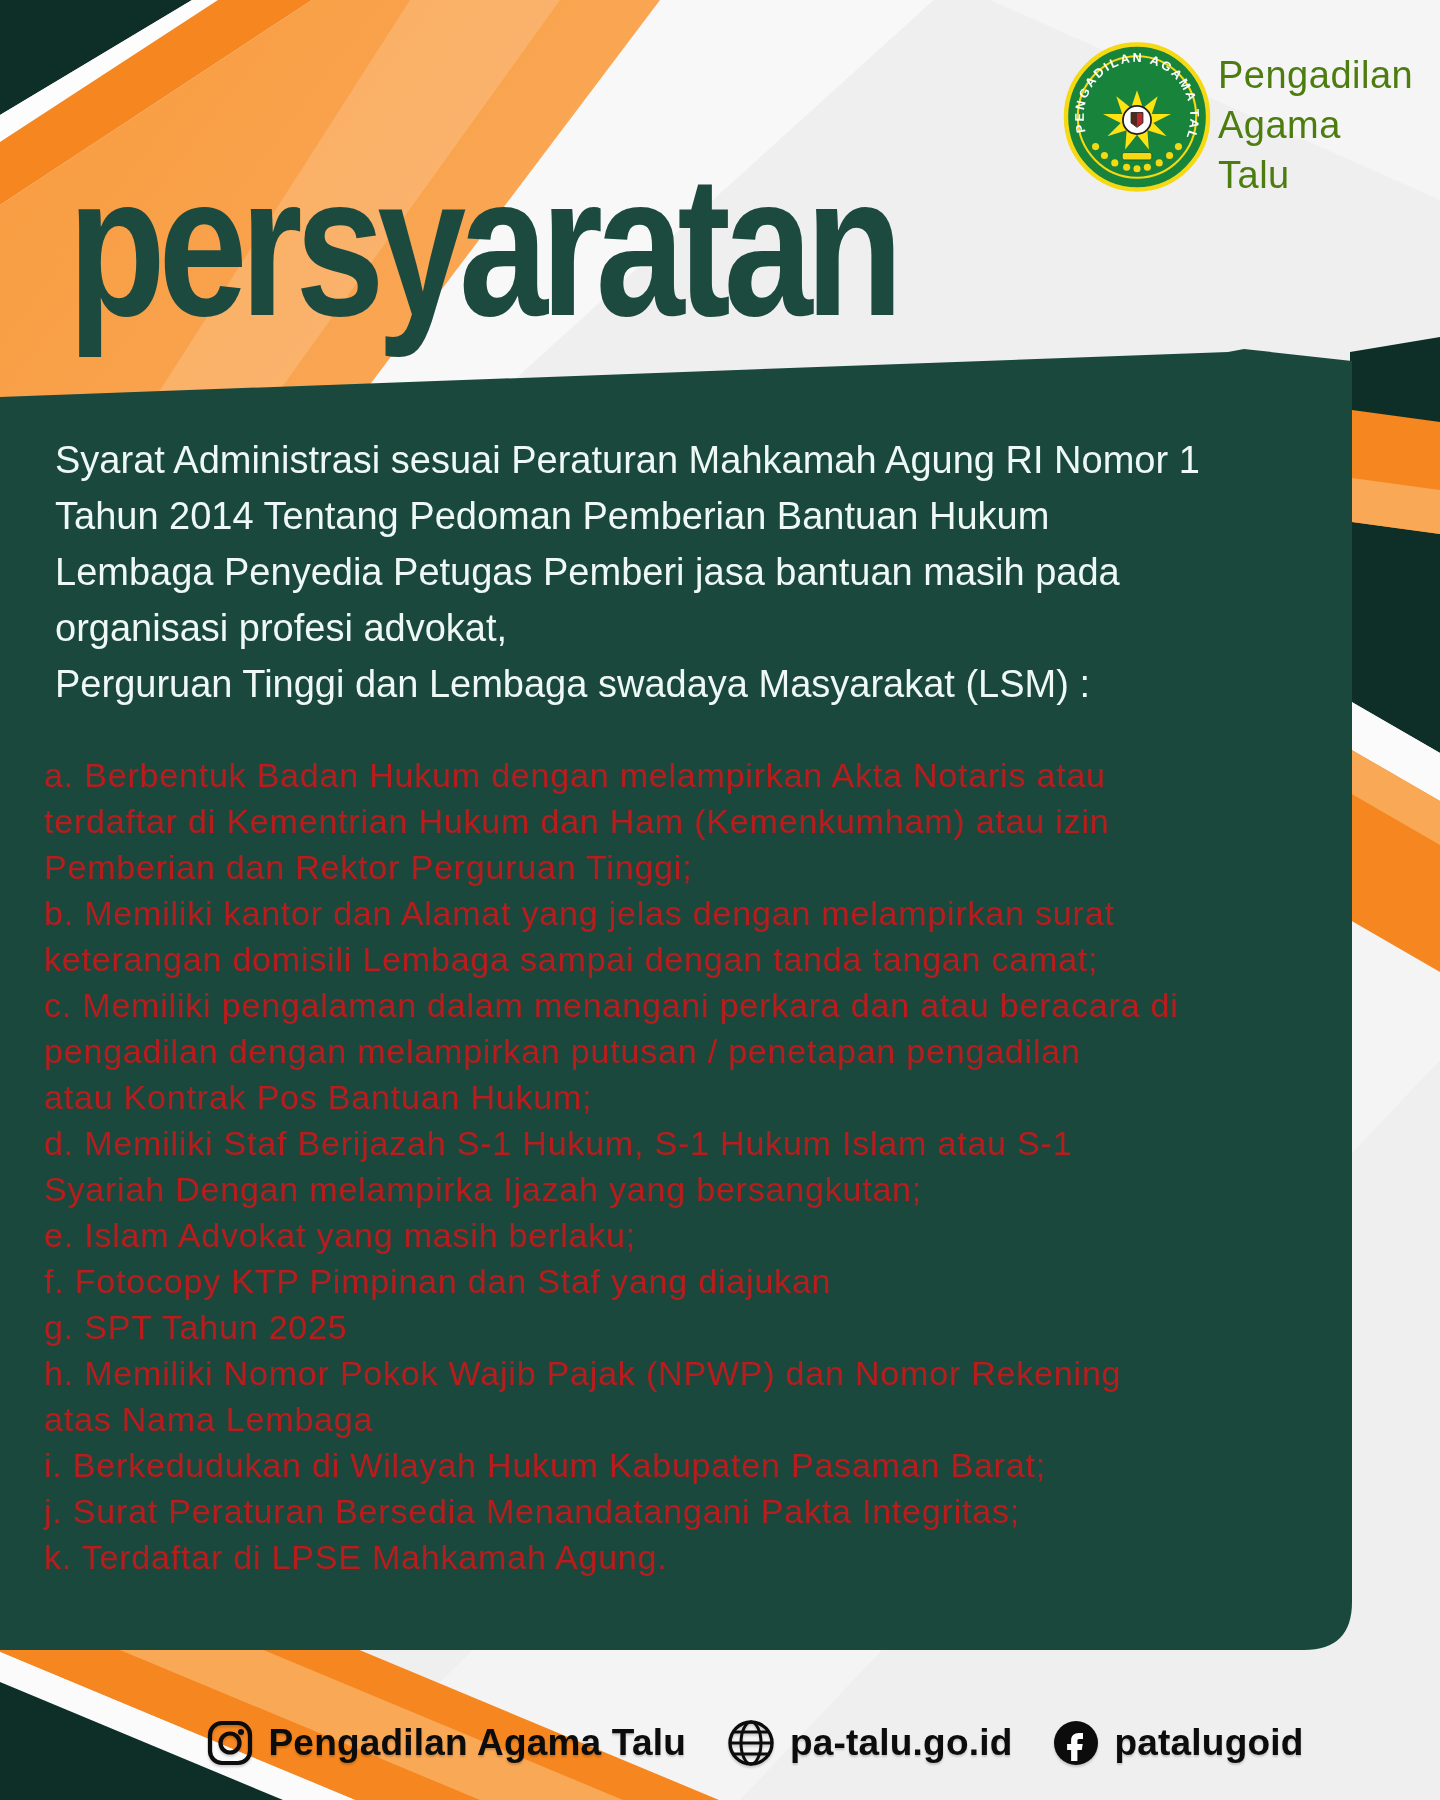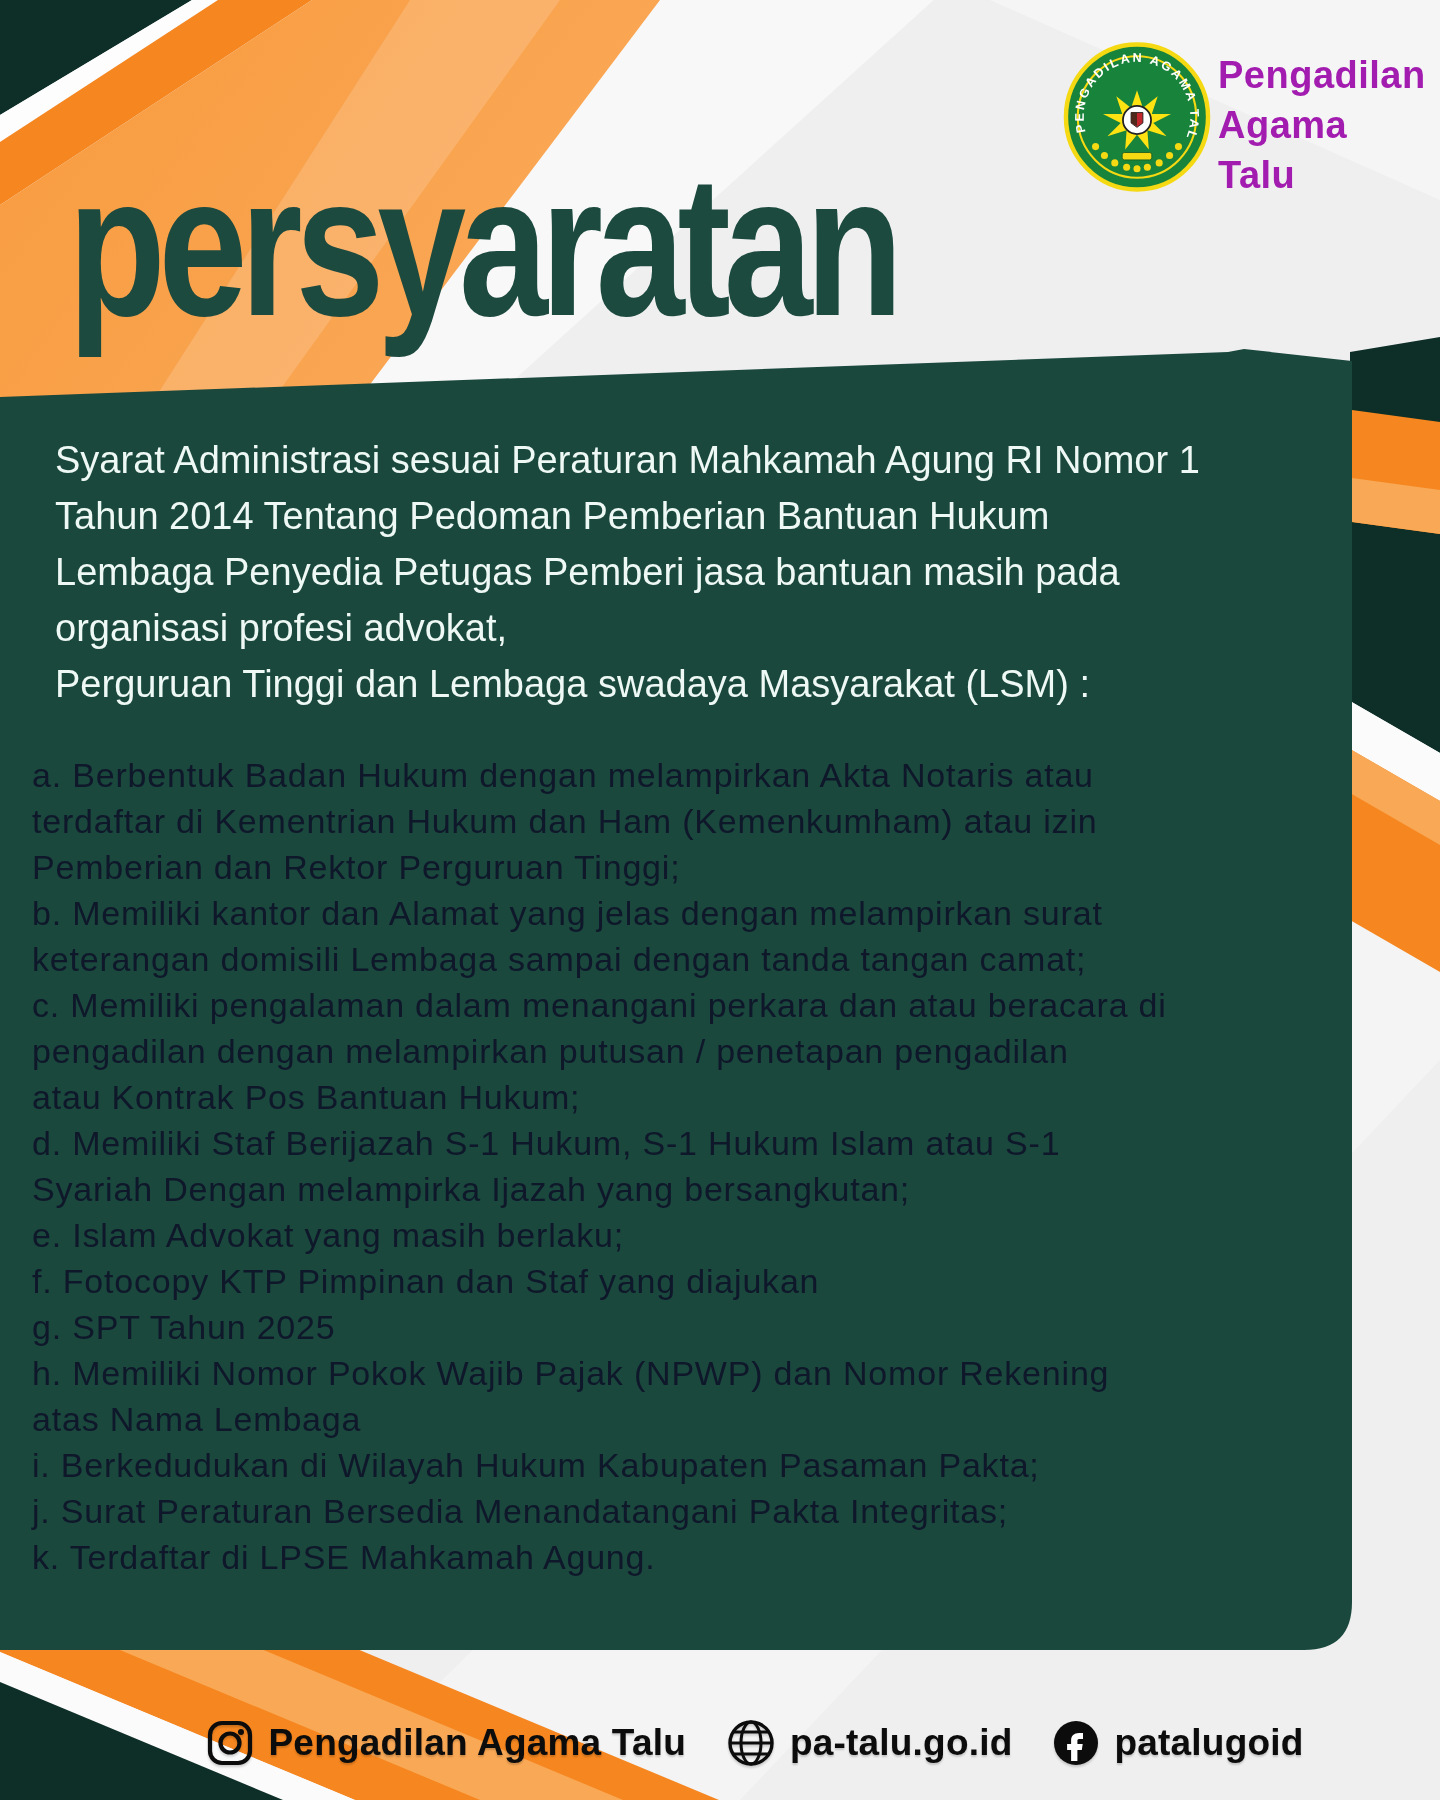--- a/index.html
+++ b/index.html
@@ -1,30 +1,30 @@
 <!DOCTYPE html>
 <html><head>
 <meta charset="utf-8">
 <style>
   html,body{margin:0;padding:0;background:#d8d8da;}
   .canvas{position:relative;width:1440px;height:1800px;overflow:hidden;
           background:#efeff0;font-family:"Liberation Sans",sans-serif;}
   svg.layer{position:absolute;left:0;top:0;pointer-events:none;}
   
-  .org-text{position:absolute;left:1218px;top:50px;color:#a21caf;font-weight:bold;
+  .org-text{position:absolute;left:1218px;top:50px;color:#4d7c0f;font-weight:normal;
             font-size:38px;line-height:50px;letter-spacing:.5px;}
   
   .title{position:absolute;left:68px;top:146px;margin:0;color:#1d4a3f;font-weight:bold;
          font-size:200px;line-height:1;letter-spacing:-9px;white-space:nowrap;
          transform:scaleX(0.80);transform-origin:0 0;}
   
   .intro{position:absolute;left:55px;top:432px;width:1290px;color:#eef8f4;
          font-size:38px;}
   .intro .ln{line-height:56px;white-space:nowrap;}
-  .reqs{position:absolute;left:32px;top:752px;width:1300px;color:#0f172a;
+  .reqs{position:absolute;left:44px;top:752px;width:1300px;color:#b91c1c;
         font-size:34px;letter-spacing:.8px;}
   .reqs .ln{line-height:46px;white-space:nowrap;}
   
   .footer{position:absolute;left:70px;right:0;top:1708px;height:70px;display:flex;
           align-items:center;justify-content:center;column-gap:40px;color:#0c0c0c;}
   .social{display:flex;align-items:center;column-gap:14px;}
   .social .handle{font-size:37px;font-weight:bold;letter-spacing:.2px;
                   text-shadow:0 2px 2px rgba(0,0,0,.18);white-space:nowrap;}
   .social svg{display:block;filter:drop-shadow(0 2px 1px rgba(0,0,0,.18));}
 </style>
@@ -137,21 +137,21 @@
       <div class="ln">f. Fotocopy KTP Pimpinan dan Staf yang diajukan</div>
     </div>
     <div>
       <div class="ln">g. SPT Tahun 2025</div>
     </div>
     <div>
       <div class="ln">h. Memiliki Nomor Pokok Wajib Pajak (NPWP) dan Nomor Rekening</div>
       <div class="ln">atas Nama Lembaga</div>
     </div>
     <div>
-      <div class="ln">i. Berkedudukan di Wilayah Hukum Kabupaten Pasaman Pakta;</div>
+      <div class="ln">i. Berkedudukan di Wilayah Hukum Kabupaten Pasaman Barat;</div>
     </div>
     <div>
       <div class="ln">j. Surat Peraturan Bersedia Menandatangani Pakta Integritas;</div>
     </div>
     <div>
       <div class="ln">k. Terdaftar di LPSE Mahkamah Agung.</div>
     </div>
   </div>
 
   <div class="footer">

